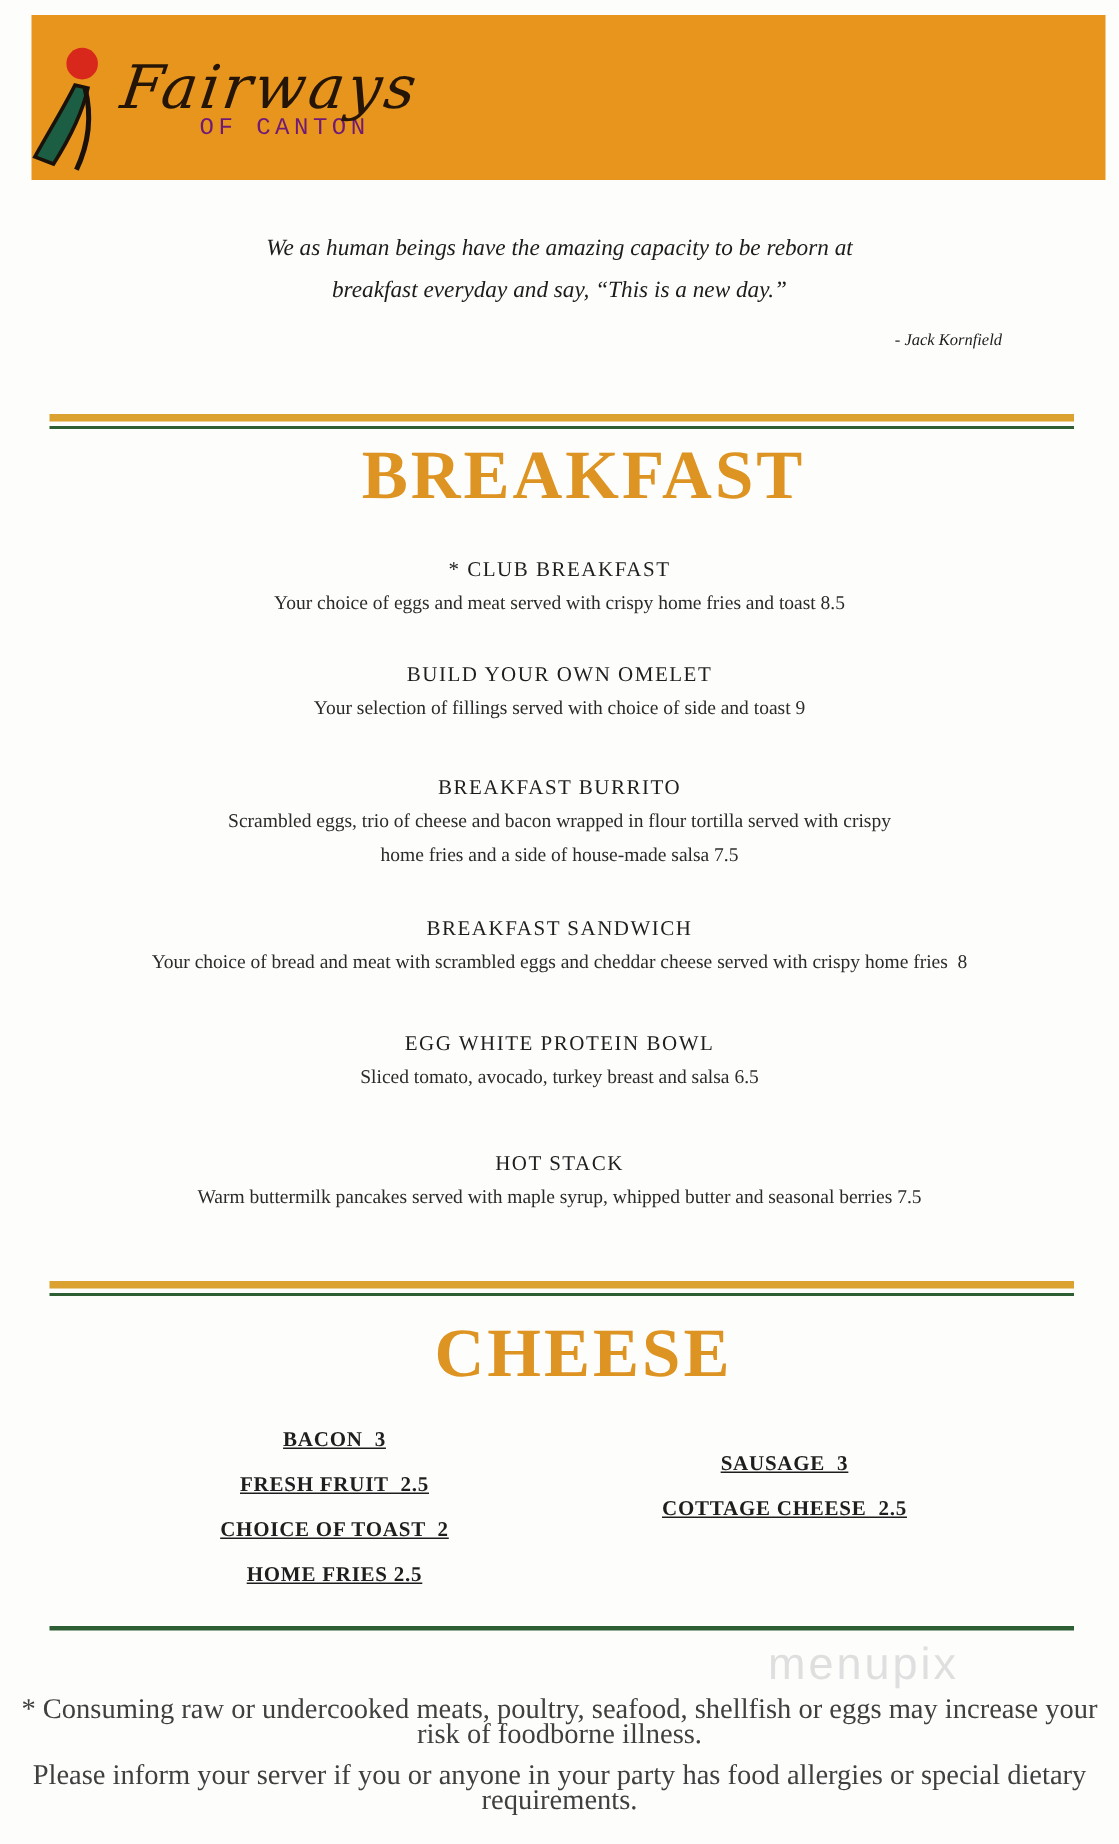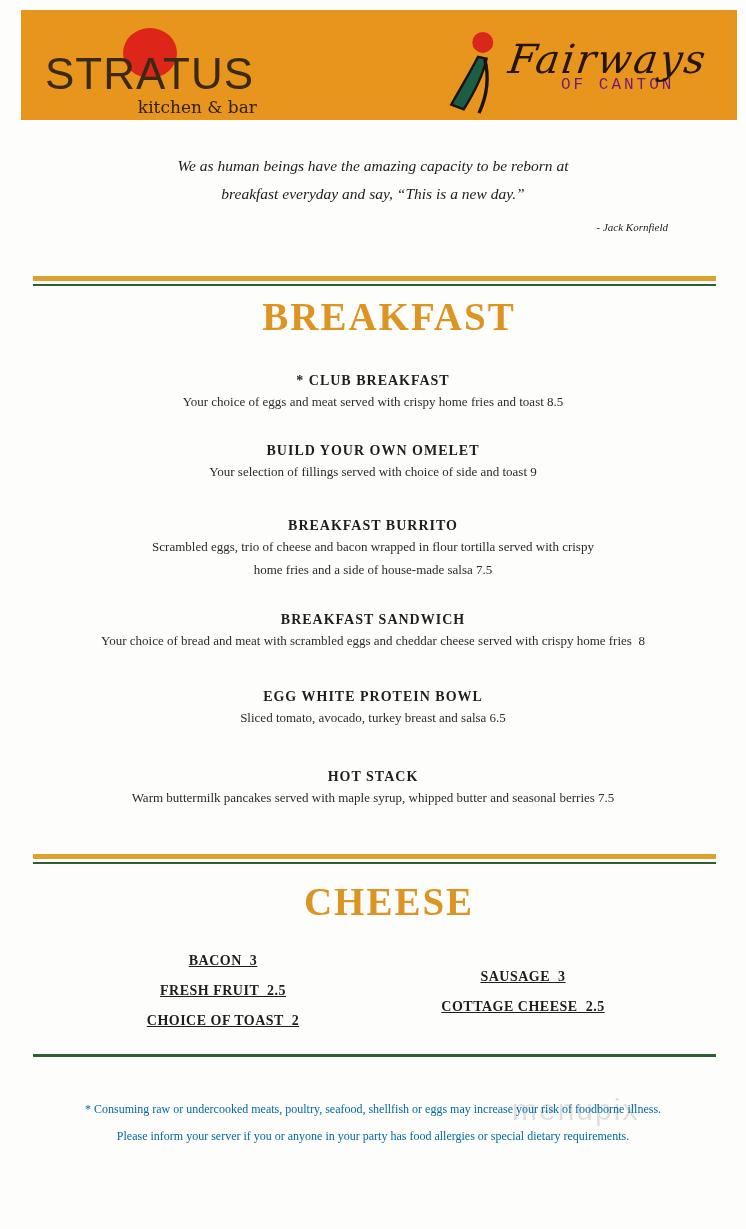--- a/index.html
+++ b/index.html
@@ -61,60 +61,55 @@
 
   
   .divider-double { margin:43px 30px 0 33px; }
   .divider-double .gold { height:5px; background:#DCA22F; }
   .divider-double .green { height:2px; background:#2E5E33; margin-top:3px; }
   .divider-single { margin:18px 30px 0 33px; height:3px; background:#2E5E33; }
 
   
   .section-title {
     text-align:center; color:#DE9422;
-    font-size:39px; line-height:48px; font-weight:bold;
+    font-size:46px; line-height:48px; font-weight:bold;
     letter-spacing:2px; margin-top:7px;margin-left:32px;
   }
 
   
   .menu-item { text-align:center; }
-  .mi-name { font-size:14px; line-height:19px; font-weight:bold; letter-spacing:1px; color:#1E1E1E; white-space:pre-wrap; }
+  .mi-name { font-size:14px; line-height:19px; font-weight:normal; letter-spacing:1px; color:#1E1E1E; white-space:pre-wrap; }
   .mi-desc { font-size:13px; line-height:23px; color:#2B2B2B; white-space:pre-wrap; }
   .mt1 { margin-top:30px; } .mt2 { margin-top:28px; } .mt3 { margin-top:33px; }
   .mt4 { margin-top:29px; } .mt5 { margin-top:35px; } .mt6 { margin-top:38px; }
 
   
   .sides-cols { width:600px; margin:20px auto 0 auto; display:flex; }
   .sides-col { width:300px; text-align:center; }
   .sides-col.right { padding-top:16px; }
   .side-item { font-size:14px; line-height:30px; font-weight:bold; letter-spacing:0.5px; color:#1E1E1E; white-space:pre-wrap;text-decoration:underline; }
 
   
   .footer { margin-top:44px; text-align:center; position:relative; z-index:2; }
-  .footer-line { font-size:12px; line-height:17px; color:#0369a1; }
+  .footer-line { font-size:19px; line-height:17px; color:#404040; }
   .footer-line + .footer-line { margin-top:10px; }
 
   .watermark {
     position:absolute; left:512px; top:1083px; z-index:1;
     font-family:"Liberation Sans", sans-serif;
     font-size:30px; letter-spacing:2px;
     color:#C8C8C8; opacity:0.55;
   }
 </style>
 </head>
 <body>
 
 <div class="page">
 
   <div class="banner">
-    <div class="stratus-wrap">
-      <span class="red-dot"></span>
-      <div class="stratus-text">STRATUS</div>
-      <div class="stratus-tagline">kitchen &amp; bar</div>
-    </div>
     <div class="fairways-wrap">
       <svg class="golfer" viewBox="0 0 60 90" xmlns="http://www.w3.org/2000/svg">
         <circle cx="35" cy="13" r="11" fill="#D8281C"></circle>
         <path d="M30 28 C 22 44, 12 60, 2 78 L 15 83 C 27 64, 35 48, 39 30 Z" fill="#1B5E43" stroke="#1A120A" stroke-width="2.5"></path>
         <path d="M37 30 C 42 50, 40 68, 31 87" fill="none" stroke="#1A120A" stroke-width="3.5"></path>
       </svg>
       <div class="fairways-textcol">
         <div class="fairways-script">Fairways</div>
         <div class="fairways-sub">OF CANTON</div>
       </div>
@@ -170,20 +165,21 @@
     <div class="green"></div>
   </div>
 
   <div class="section-title" style="margin-top:14px">CHEESE</div>
 
   <div class="sides-cols">
     <div class="sides-col">
       <div class="side-item">BACON  3</div>
       <div class="side-item">FRESH FRUIT  2.5</div>
       <div class="side-item">CHOICE OF TOAST  2</div>
+      <div class="side-item">HOME FRIES 2.5</div>
     </div>
     <div class="sides-col right">
       <div class="side-item">SAUSAGE  3</div>
       <div class="side-item">COTTAGE CHEESE  2.5</div>
     </div>
   </div>
 
   <div class="divider-single"></div>
 
   <div class="watermark">menupix</div>

